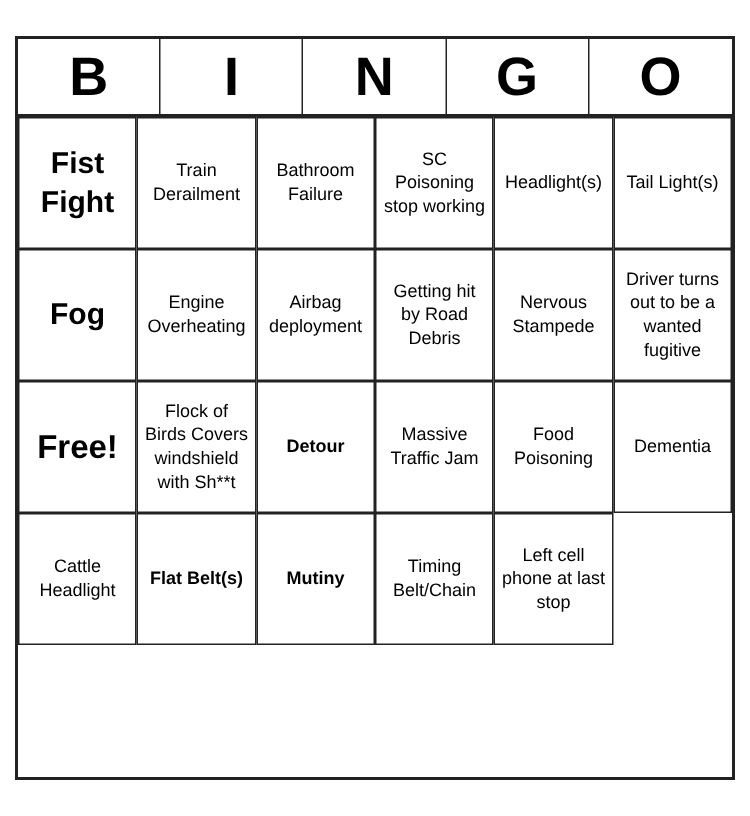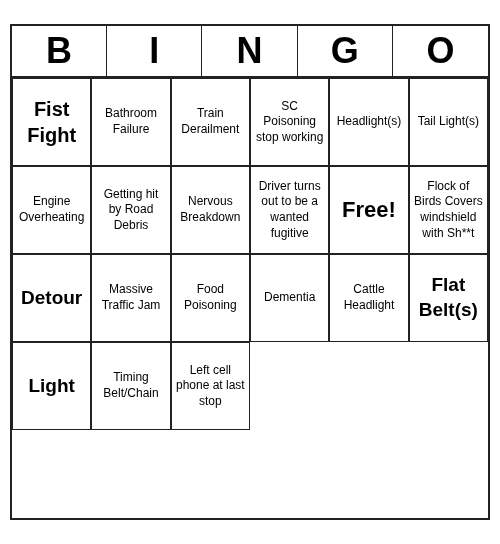--- a/index.html
+++ b/index.html
@@ -46,55 +46,57 @@
       text-align: center;
       padding: 4px;
       font-size: 12px;
       line-height: 1.3;
     }
     .bingo-cell.large-text {
       font-size: 20px;
       font-weight: bold;
     }
     .bingo-cell.medium-text {
-      font-size: 19px;
+      font-size: 12px;
       font-weight: bold;
     }
     .bingo-cell.free {
       font-size: 22px;
       font-weight: bold;
     }
   </style>
 </head>
 <body>
 
 <div class="bingo-card">
   <div class="bingo-header">
   <div class="bingo-header-cell">B</div>
       <div class="bingo-header-cell">I</div>
       <div class="bingo-header-cell">N</div>
       <div class="bingo-header-cell">G</div>
       <div class="bingo-header-cell">O</div>
     </div>
   <div class="bingo-grid">
   <div class="bingo-cell large-text">Fist Fight</div>
+      <div class="bingo-cell">Train Derailment</div>
       <div class="bingo-cell">Bathroom Failure</div>
-      <div class="bingo-cell">Train Derailment</div>
       <div class="bingo-cell">SC Poisoning stop working</div>
       <div class="bingo-cell">Headlight(s)</div>
       <div class="bingo-cell">Tail Light(s)</div>
+      <div class="bingo-cell large-text">Fog</div>
       <div class="bingo-cell">Engine Overheating</div>
+      <div class="bingo-cell">Airbag deployment</div>
       <div class="bingo-cell">Getting hit by Road Debris</div>
-      <div class="bingo-cell">Nervous Breakdown</div>
+      <div class="bingo-cell">Nervous Stampede</div>
       <div class="bingo-cell">Driver turns out to be a wanted fugitive</div>
       <div class="bingo-cell free">Free!</div>
       <div class="bingo-cell">Flock of Birds Covers windshield with Sh**t</div>
       <div class="bingo-cell medium-text">Detour</div>
       <div class="bingo-cell">Massive Traffic Jam</div>
       <div class="bingo-cell">Food Poisoning</div>
       <div class="bingo-cell">Dementia</div>
       <div class="bingo-cell">Cattle Headlight</div>
       <div class="bingo-cell medium-text">Flat Belt(s)</div>
-      <div class="bingo-cell medium-text">Light</div>
+      <div class="bingo-cell medium-text">Mutiny</div>
       <div class="bingo-cell">Timing Belt/Chain</div>
       <div class="bingo-cell">Left cell phone at last stop</div>
     </div>
 </div>
 
 </body></html>

